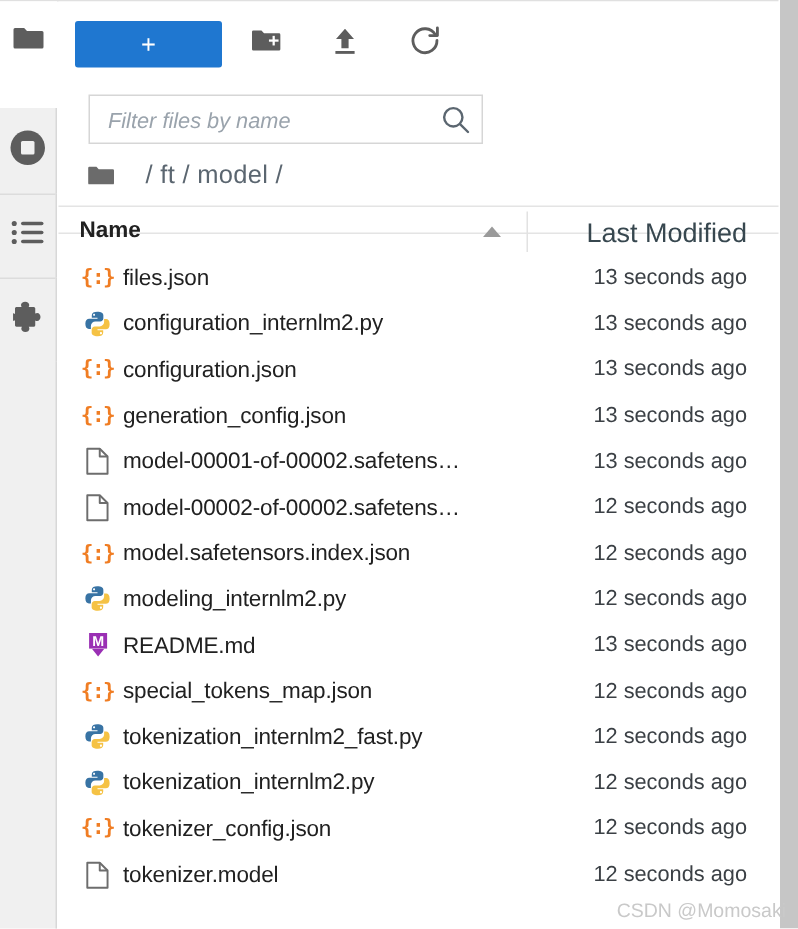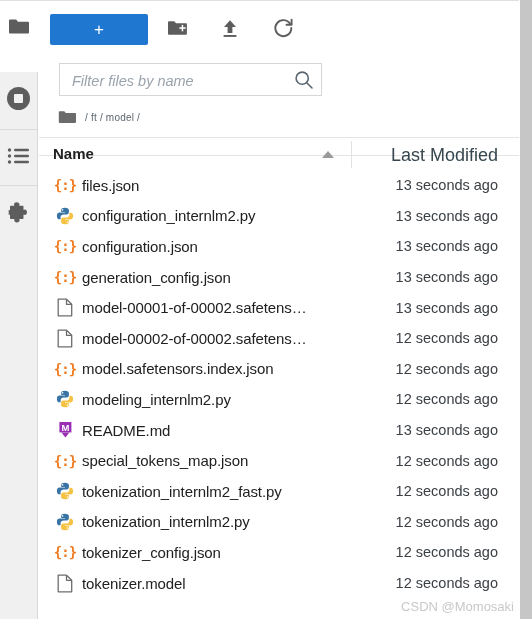--- a/index.html
+++ b/index.html
@@ -147,22 +147,22 @@
     cursor: pointer;
   }
 
   
   .breadcrumb {
     position: absolute;
     left: 19px; top: 105px;
     height: 22px;
     display: flex;
     align-items: center;
-    gap: 8px;
-    font-size: 10px;
+    gap: 20px;
+    font-size: 17px;
     color: #4f5b66;
   }
   .breadcrumb .crumb-text {
     color: #5b6670;
     letter-spacing: 0.2px;
   }
 
   
   .thead {
     position: absolute;
@@ -261,21 +261,21 @@
   .scroll-gap {
     position: absolute;
     right: 12px; top: 0;
     width: 1px; height: 619px;
     background: #ffffff;
   }
 
   
   .watermark {
     position: absolute;
-    right: 18px; bottom: 5px;
+    right: 8px; bottom: 5px;
     font-size: 13px;
     color: #c9c9c9;
     white-space: nowrap;
     pointer-events: none;
   }
 </style>
 </head>
 <body>
 
 <div id="app">

